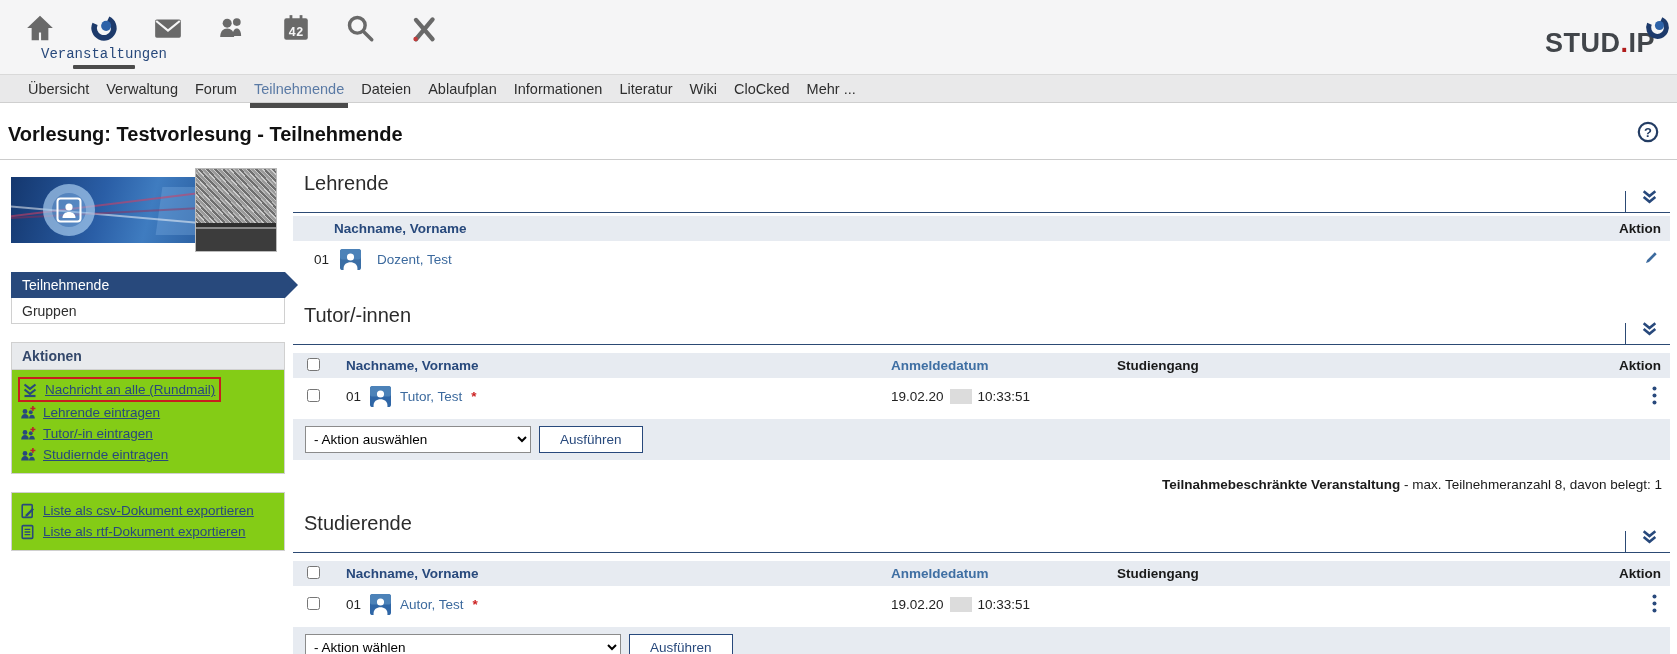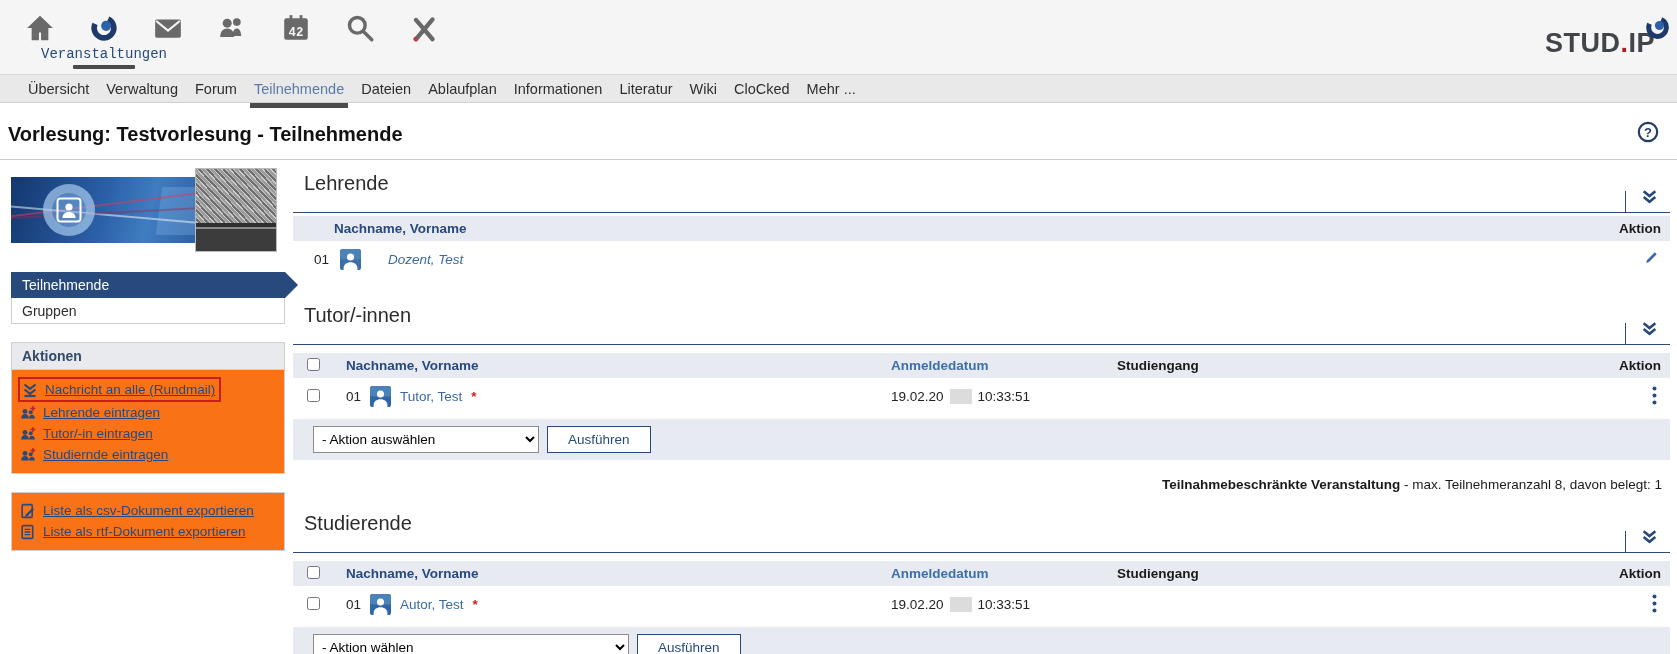--- a/index.html
+++ b/index.html
@@ -43,21 +43,21 @@
   .s1 { top:22px; transform:rotate(-7deg); background:rgba(215,60,95,.55); }
   .s2 { top:40px; transform:rotate(5deg); background:rgba(255,255,255,.5); }
   .s3 { top:33px; transform:rotate(-3deg); background:rgba(160,40,80,.45); }
   .banner-person { position:absolute; left:45px; top:20px; }
   .crowd { position:absolute; left:184px; top:0; width:82px; height:84px; border:1px solid #bbb;
     background:
       linear-gradient(to bottom, rgba(0,0,0,0) 0 54px, #2f2f2f 54px 58px, #8c8c8c 58px 60px, #3c3c3c 60px 84px),
       repeating-linear-gradient(47deg, #9a9a9a 0 2px, #cdcdcd 2px 3px, #6e6e6e 3px 5px, #b8b8b8 5px 6px);
   }
   
-  .widget { border:1px solid #d0d0d0; background:#f97316; margin-bottom:18px; }
+  .widget { border:1px solid #d0d0d0; background:#84cc16; margin-bottom:18px; }
   .widget-head { background:#e8eaed; border-bottom:1px solid #d0d0d0; padding:5px 10px; font-size:14px; font-weight:bold; color:#34486b; }
   .widget-list { list-style:none; padding:7px 8px 8px; }
   .widget-list li { display:flex; align-items:center; gap:7px; font-size:13.5px; color:#28497c; line-height:21px; cursor:pointer; white-space:nowrap;text-decoration:underline; }
   .widget-list .wicon { flex:0 0 16px; display:inline-flex; }
   .hl { border:2px solid #c81e1e; padding:0 4px 0 2px; margin-left:-2px; display:inline-flex; align-items:center; gap:7px; }
   
   .side-nav { border:1px solid #d0d0d0; background:#fff; overflow:visible; position:relative; }
   .side-nav .snrow { height:25px; display:flex; align-items:center; padding-left:10px; font-size:14px; color:#2e2e2e; cursor:pointer; position:relative; }
   .side-nav .snrow.active { background:#28497c; color:#fff; margin:-1px -1px 0 -1px; padding-left:11px; height:26px; }
   .side-nav .snrow.active::after { content:""; position:absolute; right:-13px; top:0; border-top:13px solid transparent;
@@ -85,24 +85,24 @@
   .mask { width:22px; height:15px; background:#dcdcdc; display:inline-block; }
   .kebabcell { text-align:right; padding-right:12px; }
   .kebab, .editicon { cursor:pointer; display:inline-flex; }
   
   .lehr-head { display:flex; align-items:center; }
   .lehr-head .th-name { padding-left:41px; color:#28497c; cursor:pointer; }
   .lehr-head .th-act { margin-left:auto; padding-right:9px; color:#1a1a1a; }
   .lehr-row { display:flex; align-items:center; }
   .lehr-row .num { padding-left:21px; }
   .lehr-row .avatar { margin-left:11px; }
-  .lehr-row .plink { margin-left:27px;font-style:italic; }
+  .lehr-row .plink { margin-left:16px; }
   .lehr-row .editcell { margin-left:auto; padding-right:12px; }
   
-  .tfoot { background:#e7ebf1; margin-top:4px; padding:7px 0 7px 20px; display:flex; align-items:center; gap:8px; }
+  .tfoot { background:#e7ebf1; margin-top:4px; padding:7px 0 7px 12px; display:flex; align-items:center; gap:8px; }
   .tfoot select { height:27px; font-size:13.5px; font-family:"Liberation Sans",sans-serif; border:1px solid #8b8b8b; background:#fff; padding:0 4px; }
   .sel-tutor { width:226px; }
   .sel-stud { width:316px; }
   .btn { height:27px; padding:0 20px; background:#fff; border:1px solid #28497c; color:#28497c;
          font-size:13.5px; font-family:"Liberation Sans",sans-serif; cursor:pointer; }
   
   .note { text-align:right; font-size:13.5px; margin:17px 8px 4px 0; color:#1a1a1a; }
   .note b { font-weight:bold; }
   .mt10 { margin-top:22px; } .mt16 { margin-top:16px; }
 </style>

